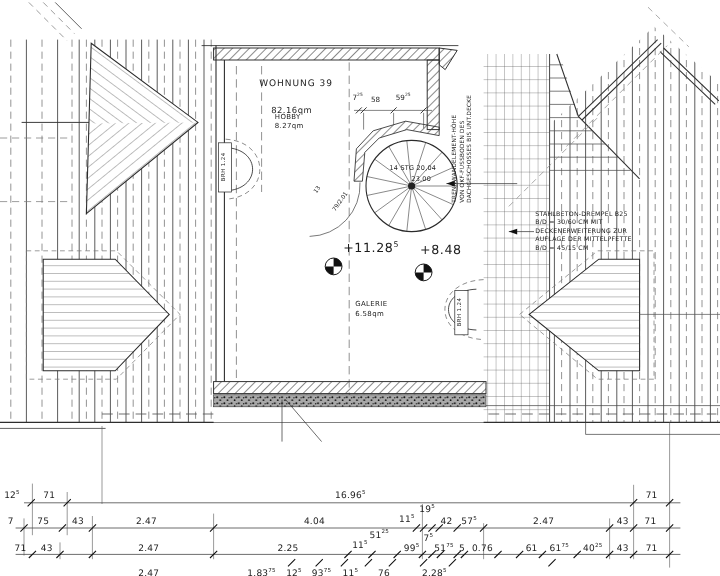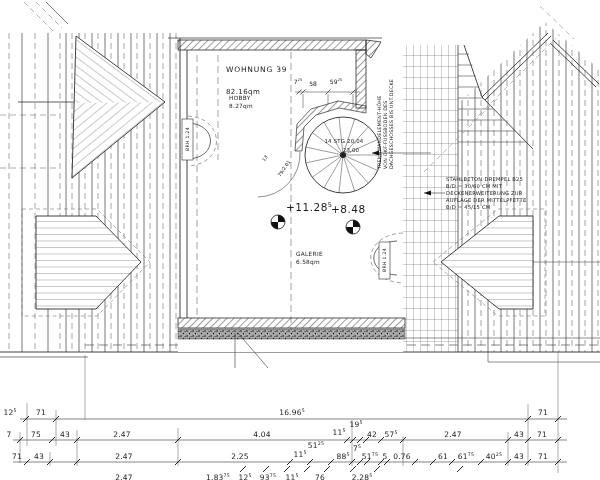--- a/index.html
+++ b/index.html
@@ -171,29 +171,29 @@
   <g>
     <path d="M20,419H567M13,440H567M13,462H567" stroke="#333" stroke-width="0.6" fill="none"></path>
     <path d="M27,403V446M56,410V446M20,432V463M50,452V466M77,430V466M178,428V466M352,420V466M403,436V466M508,432V466M528,404V466M558,352V473M85,355V420" stroke="#555" stroke-width="0.5" fill="none"></path>
     <path d="M23,422L29,416M53,422L59,416M525,422L531,416M555,422L561,416" stroke="#111" stroke-width="0.9" fill="none"></path>
     <path d="M17,443L23,437M49,443L55,437M74,443L80,437M175,443L181,437M344,443L350,437M350,443L356,437M357,443L363,437M363,443L369,437M378,443L384,437M400,443L406,437M505,443L511,437M525,443L531,437M555,443L561,437" stroke="#111" stroke-width="0.9" fill="none"></path>
     <path d="M24,465L30,459M47,465L53,459M74,465L80,459M175,465L181,459M287,465L293,459M307,465L313,459M328,465L334,459M349,465L355,459M357,465L363,459M364,465L370,459M378,465L384,459M384,465L390,459M412,465L418,459M430,465L436,459M449,465L455,459M478,465L484,459M505,465L511,459M525,465L531,459M555,465L561,459" stroke="#111" stroke-width="0.9" fill="none"></path>
     <path d="M240,472L246,466M263,472L269,466M284,472L290,466M304,472L310,466M324,472L330,466M350,472L356,466M374,472L380,466M457,472L463,466" stroke="#111" stroke-width="0.9" fill="none"></path>
   </g>
 </svg>
 
-<div class="lbl title" style="left:226px;top:65px">WOHNUNG 39</div>
+<div class="lbl title" style="left:216px;top:65px">WOHNUNG 39</div>
 <div class="lbl area" style="left:226px;top:88px">82.16qm</div>
 <div class="lbl small" style="left:229px;top:95px">HOBBY</div>
 <div class="lbl small" style="left:229px;top:103px">8.27qm</div>
 <div class="lbl small" style="left:296px;top:251px">GALERIE</div>
 <div class="lbl small" style="left:296px;top:259px">6.58qm</div>
 
 <div class="lbl lvl" style="left:286px;top:201px"><span>+11.28</span><sup>5</sup></div>
-<div class="lbl lvl" style="left:331px;top:203px"><span>+8.48</span></div>
+<div class="lbl lvl" style="left:350px;top:203px"><span>+8.48</span></div>
 
 <div class="lbl stair c" style="left:344px;top:138px">14 STG 20,04</div>
 <div class="lbl stair c" style="left:351px;top:147px">23,00</div>
 <div class="lbl tiny" style="left:262px;top:156px">13</div>
 <div class="lbl tiny" style="left:275px;top:166px">79/2.01</div>
 
 <div class="lbl sdim c" style="left:298px;top:78px"><span>7</span><sup>25</sup></div>
 <div class="lbl sdim c" style="left:313px;top:80px"><span>58</span></div>
 <div class="lbl sdim c" style="left:336px;top:78px"><span>59</span><sup>25</sup></div>
 
@@ -231,21 +231,21 @@
 <div class="lbl dim c" style="left:519px;top:430px"><span>43</span></div>
 <div class="lbl dim c" style="left:542px;top:430px"><span>71</span></div>
 <div class="lbl dim c" style="left:356px;top:420px"><span>19</span><sup>5</sup></div>
 <div class="lbl dim c" style="left:316px;top:441px"><span>51</span><sup>25</sup></div>
 
 <div class="lbl dim c" style="left:17px;top:452px"><span>71</span></div>
 <div class="lbl dim c" style="left:39px;top:452px"><span>43</span></div>
 <div class="lbl dim c" style="left:124px;top:452px"><span>2.47</span></div>
 <div class="lbl dim c" style="left:240px;top:452px"><span>2.25</span></div>
 <div class="lbl dim c" style="left:300px;top:450px"><span>11</span><sup>5</sup></div>
-<div class="lbl dim c" style="left:343px;top:452px"><span>88</span><sup>5</sup></div>
+<div class="lbl dim c" style="left:343px;top:452px"><span>99</span><sup>5</sup></div>
 <div class="lbl dim c" style="left:370px;top:452px"><span>51</span><sup>75</sup></div>
 <div class="lbl dim c" style="left:385px;top:452px"><span>5</span></div>
 <div class="lbl dim c" style="left:402px;top:452px"><span>0.76</span></div>
 <div class="lbl dim c" style="left:443px;top:452px"><span>61</span></div>
 <div class="lbl dim c" style="left:466px;top:452px"><span>61</span><sup>75</sup></div>
 <div class="lbl dim c" style="left:494px;top:452px"><span>40</span><sup>25</sup></div>
 <div class="lbl dim c" style="left:519px;top:452px"><span>43</span></div>
 <div class="lbl dim c" style="left:543px;top:452px"><span>71</span></div>
 <div class="lbl dim c" style="left:357px;top:444px"><span>7</span><sup>5</sup></div>
 

